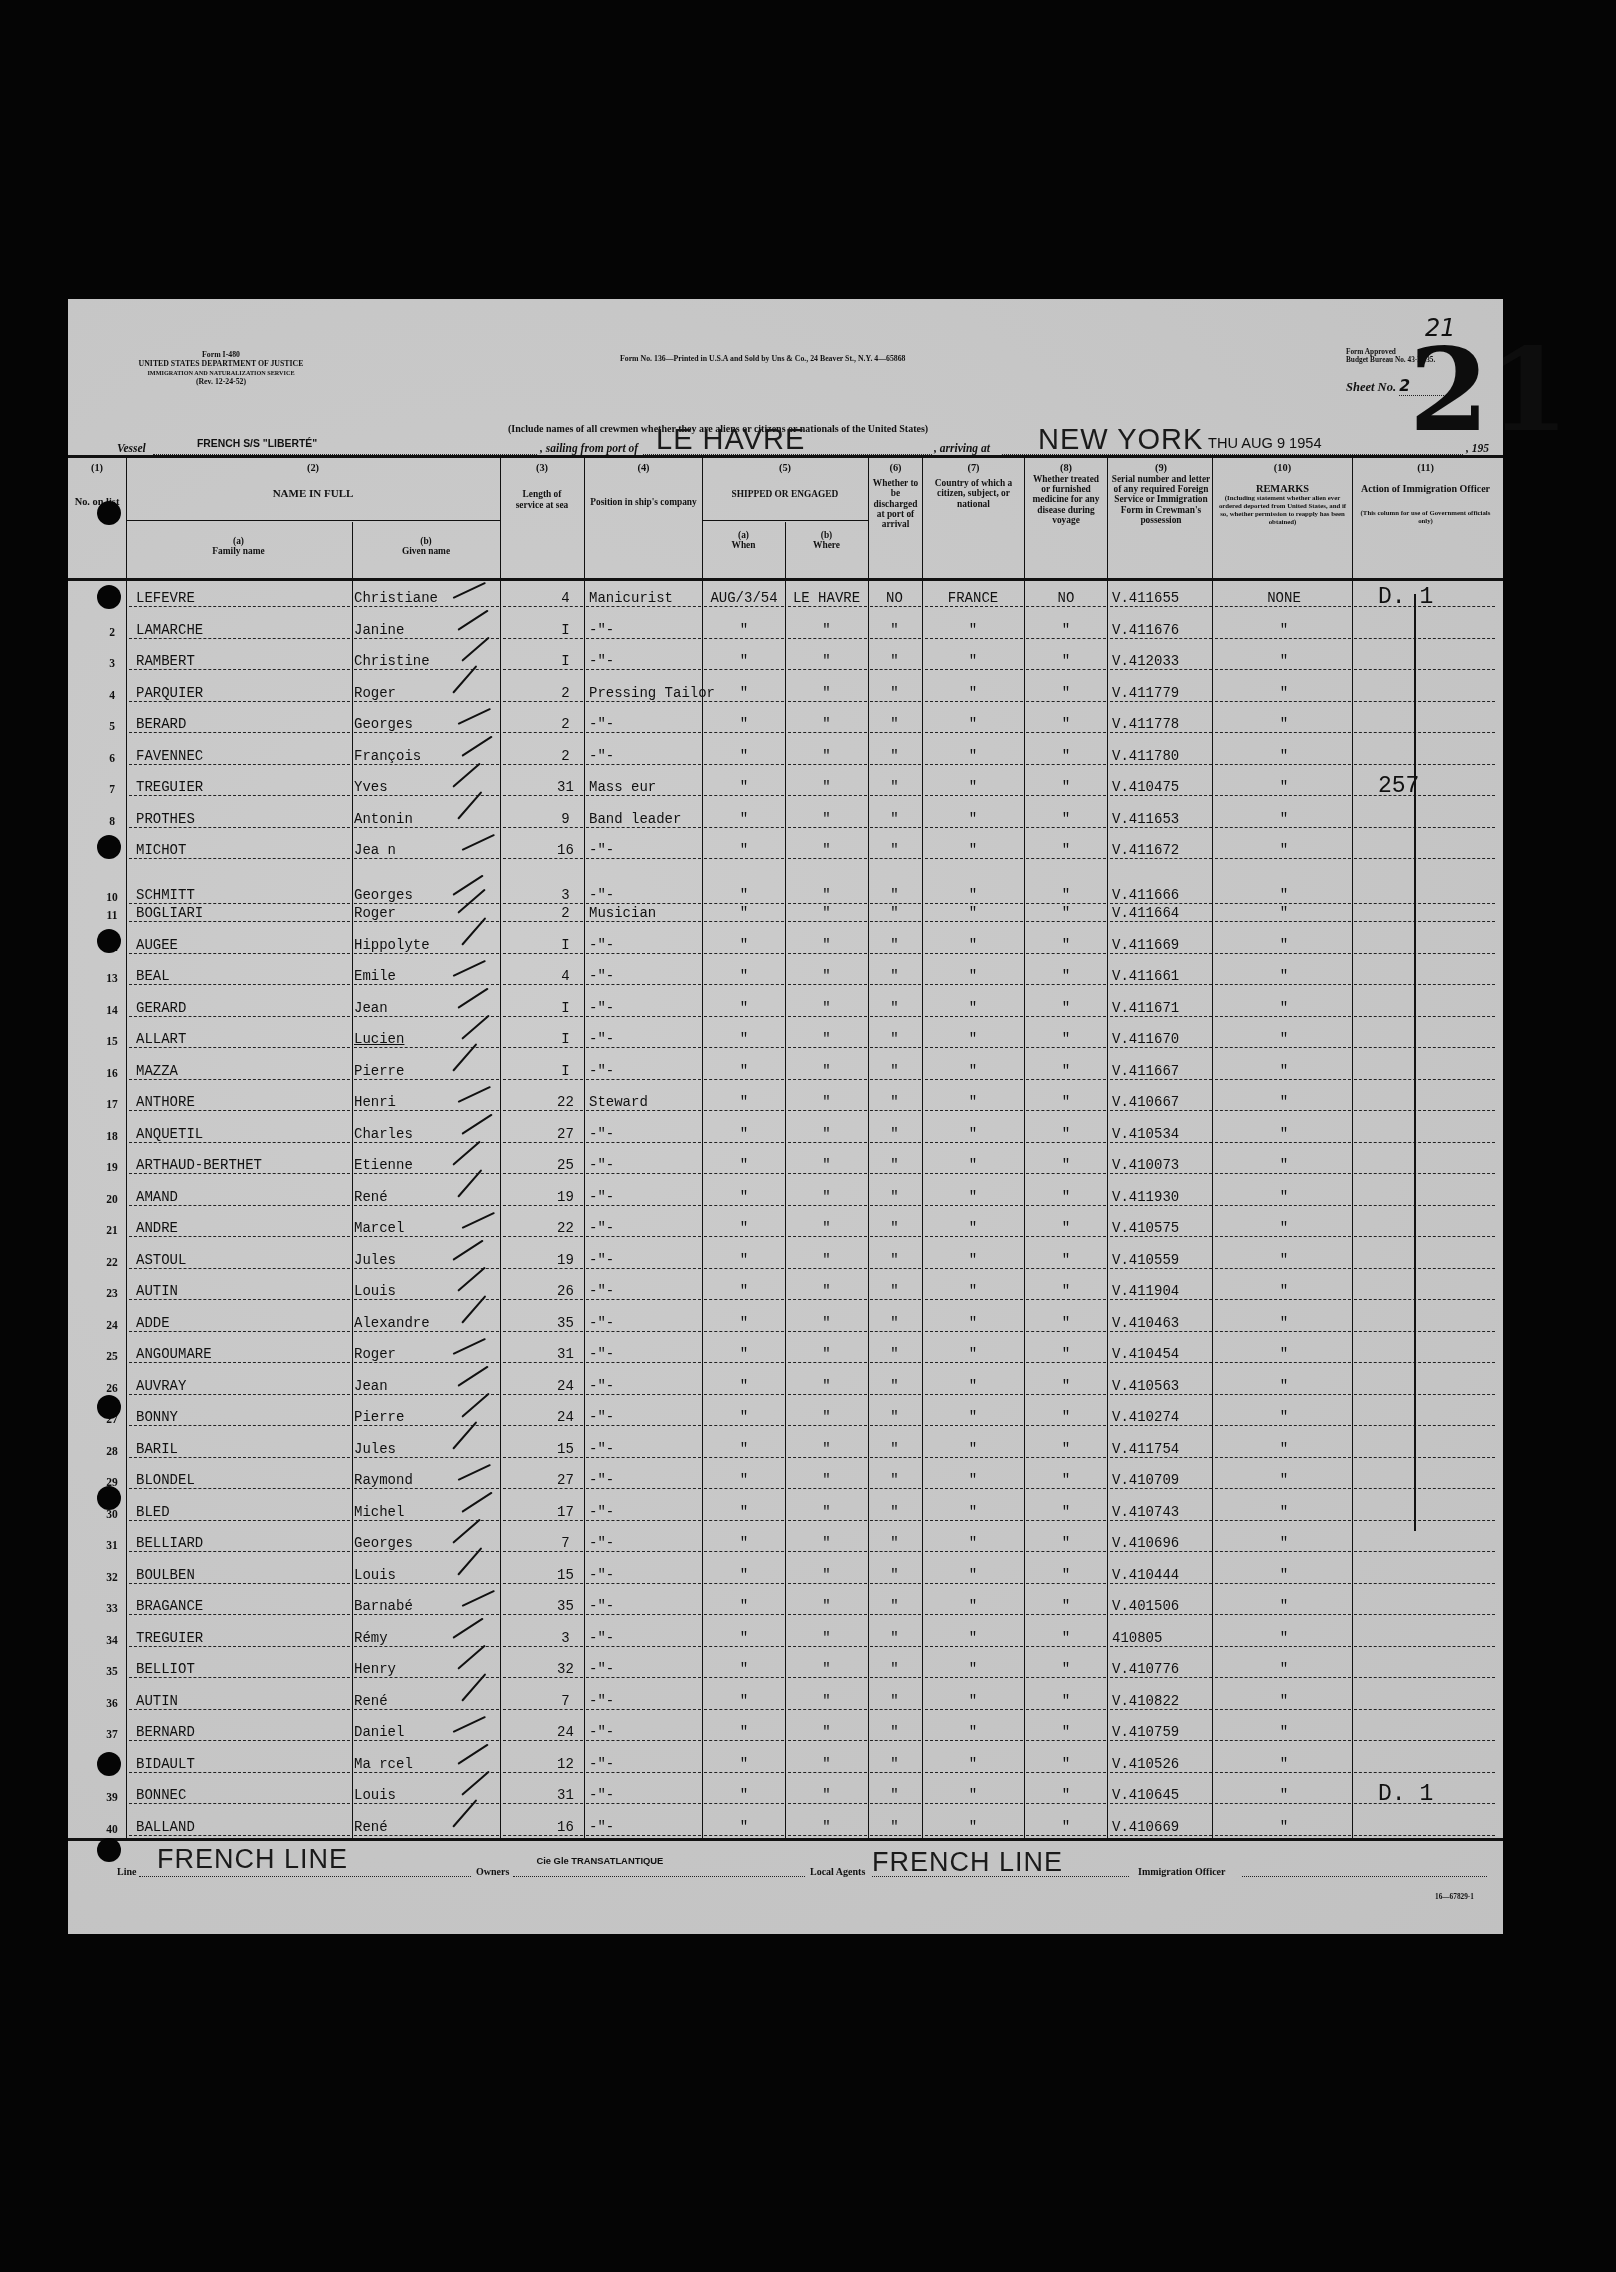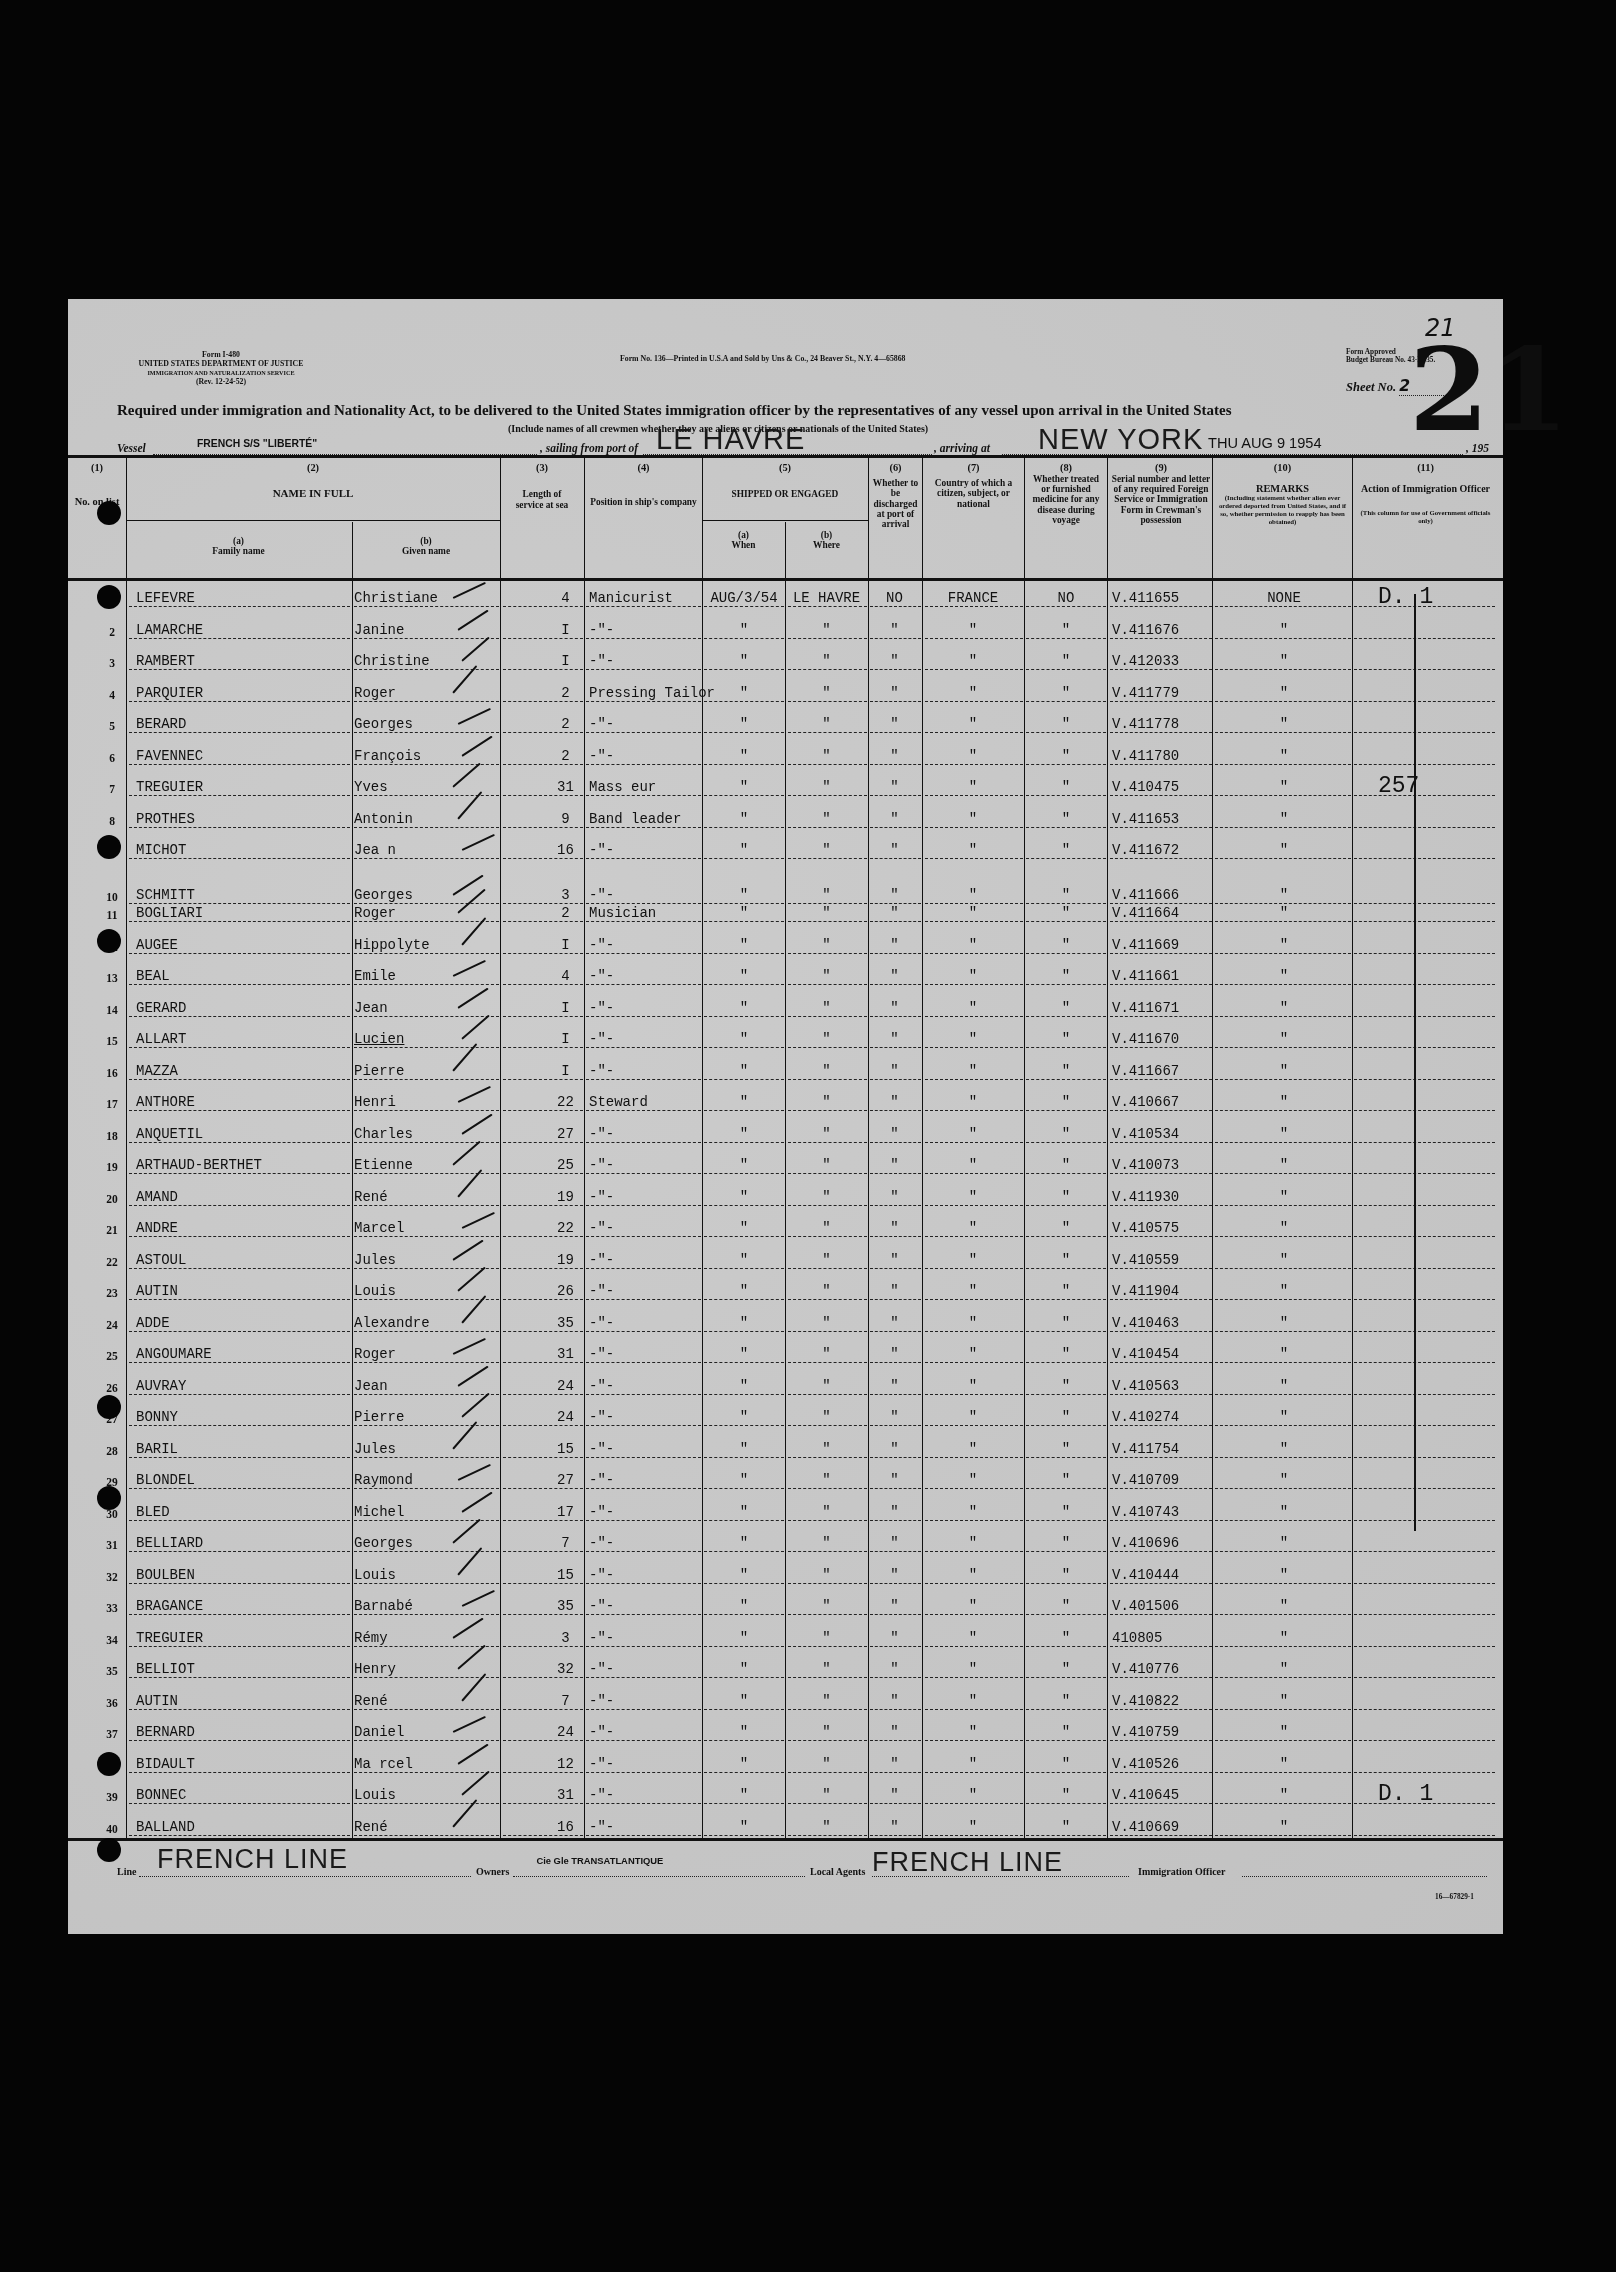--- a/index.html
+++ b/index.html
@@ -60,21 +60,20 @@
   <div class="abs hand" style="left:1357px; top:14.6px; font-size:24px; font-style:italic;">21</div>
 
 
   <div class="abs" style="left:1278px; top:78px; font-style:italic; font-weight:bold; font-size:12.5px;">
     <span>Sheet No.</span>
     <span class="dotline hand" style="display:inline-block; width:57px; font-size:15.6px; font-style:italic;">2</span>
   </div>
 
   <div class="abs big21" style="left:1341px; top:39px;">21</div>
 
-  <div class="abs subtitle" style="left:49px; top:103px;">Required under immigration and Nationality Act, to be delivered to the United States immigration officer by the representatives of any vessel upon arrival in the United States</div>
 
   <div class="abs include" style="left:440px; top:124px;">(Include names of all crewmen whether they are aliens or citizens or nationals of the United States)</div>
 
   <div class="abs" style="left:49px; top:134px; width:1375px; height:26px;">
     <span class="abs italic-label" style="left:0; top:9.4px;">Vessel</span>
     <span class="abs dotline" style="left:36px; top:0; width:384px; height:21px;">
       <span style="position:absolute; left:44px; top:5.2px; font-family:'Liberation Sans',sans-serif; font-weight:bold; font-size:10.4px;">FRENCH S/S "LIBERTÉ"</span>
     </span>
     <span class="abs italic-label" style="left:423px; top:9.4px;">, sailing from port of</span>
     <span class="abs dotline" style="left:526px; top:0; width:289px; height:21px;">

